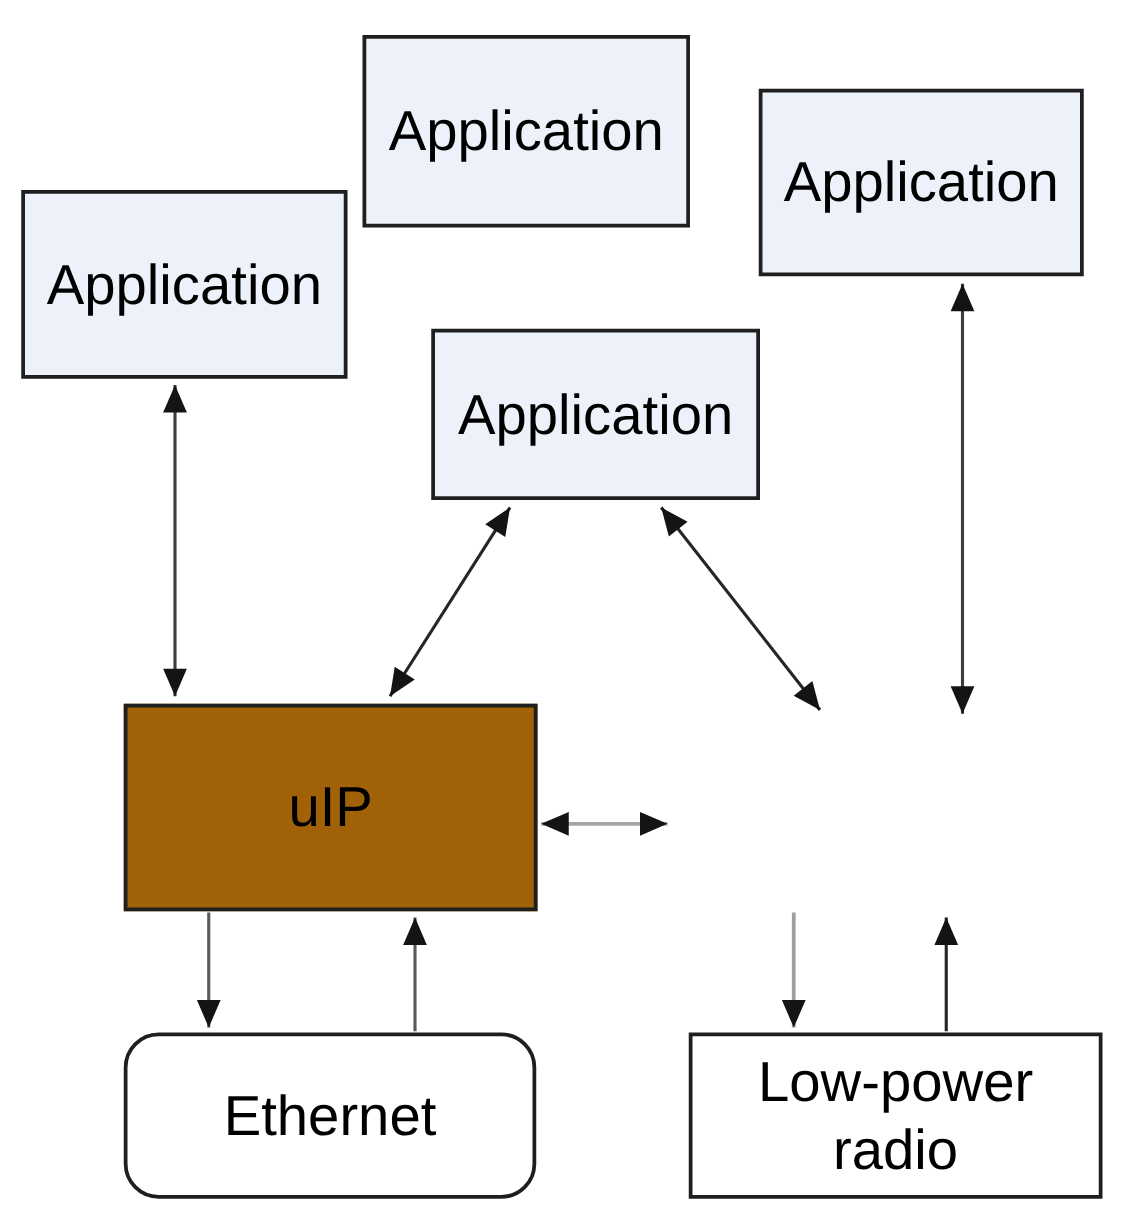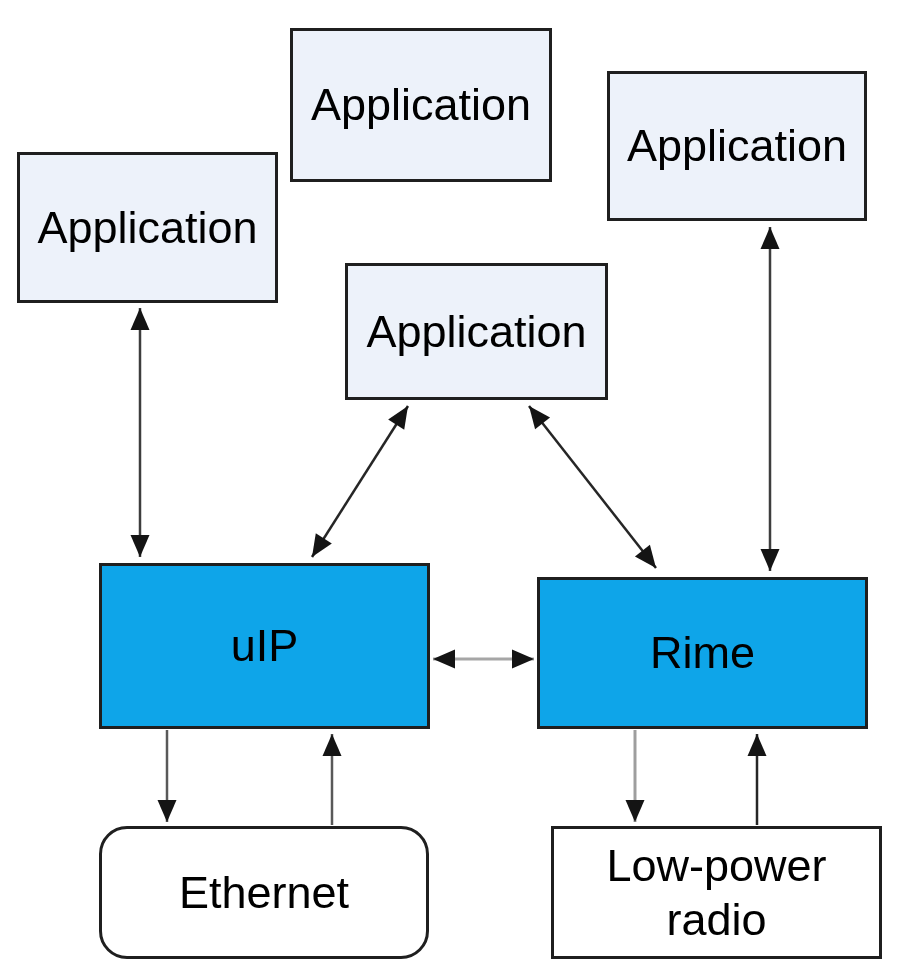--- a/index.html
+++ b/index.html
@@ -25,21 +25,21 @@
     text-align: center;
     font-size: 45px;
     line-height: 1.2;
     color: #000000;
     letter-spacing: 0px;
   }
   .node.app {
     background: #edf2fa;
   }
   .node.stack {
-    background: #0ea5e9;
+    background: #a16207;
     justify-content: center;
   }
   .node.hw {
     background: #ffffff;
   }
   #app-top-left   { left: 17px;  top: 152px; width: 261px; height: 151px; }
   #app-top-mid    { left: 290px; top: 28px;  width: 262px; height: 154px; }
   #app-top-right  { left: 607px; top: 71px;  width: 260px; height: 150px; }
   #app-middle     { left: 345px; top: 263px; width: 263px; height: 137px; }
   #uip            { left: 99px;  top: 563px; width: 331px; height: 166px; }
@@ -71,23 +71,20 @@
   </div>
 
   <div class="node app" id="app-middle">
     <span>Application</span>
   </div>
 
   <div class="node stack" id="uip">
     <span>uIP</span>
   </div>
 
-  <div class="node stack" id="rime">
-    <span>Rime</span>
-  </div>
 
   <div class="node hw" id="ethernet">
     <span>Ethernet</span>
   </div>
 
   <div class="node hw" id="radio">
     <span>Low-power radio</span>
   </div>
 
   <svg class="arrows" width="906" height="976" viewBox="0 0 906 976">

